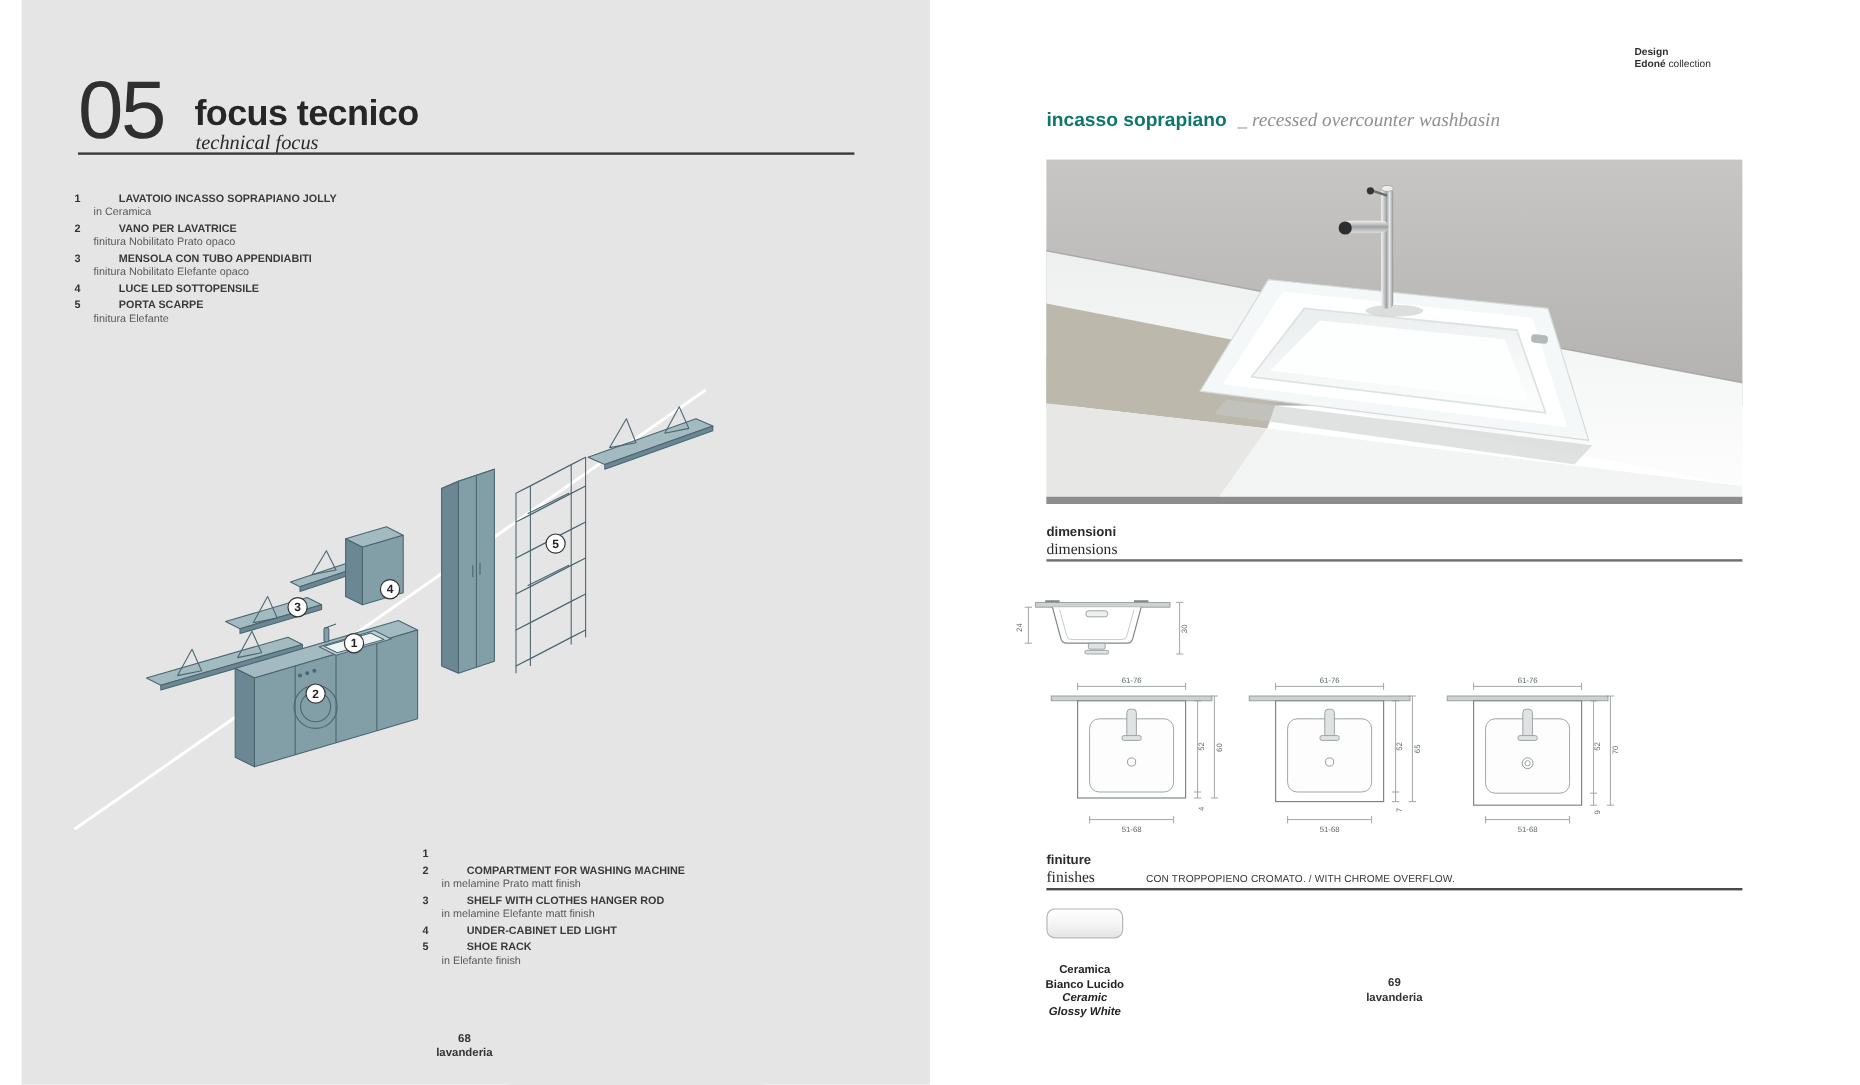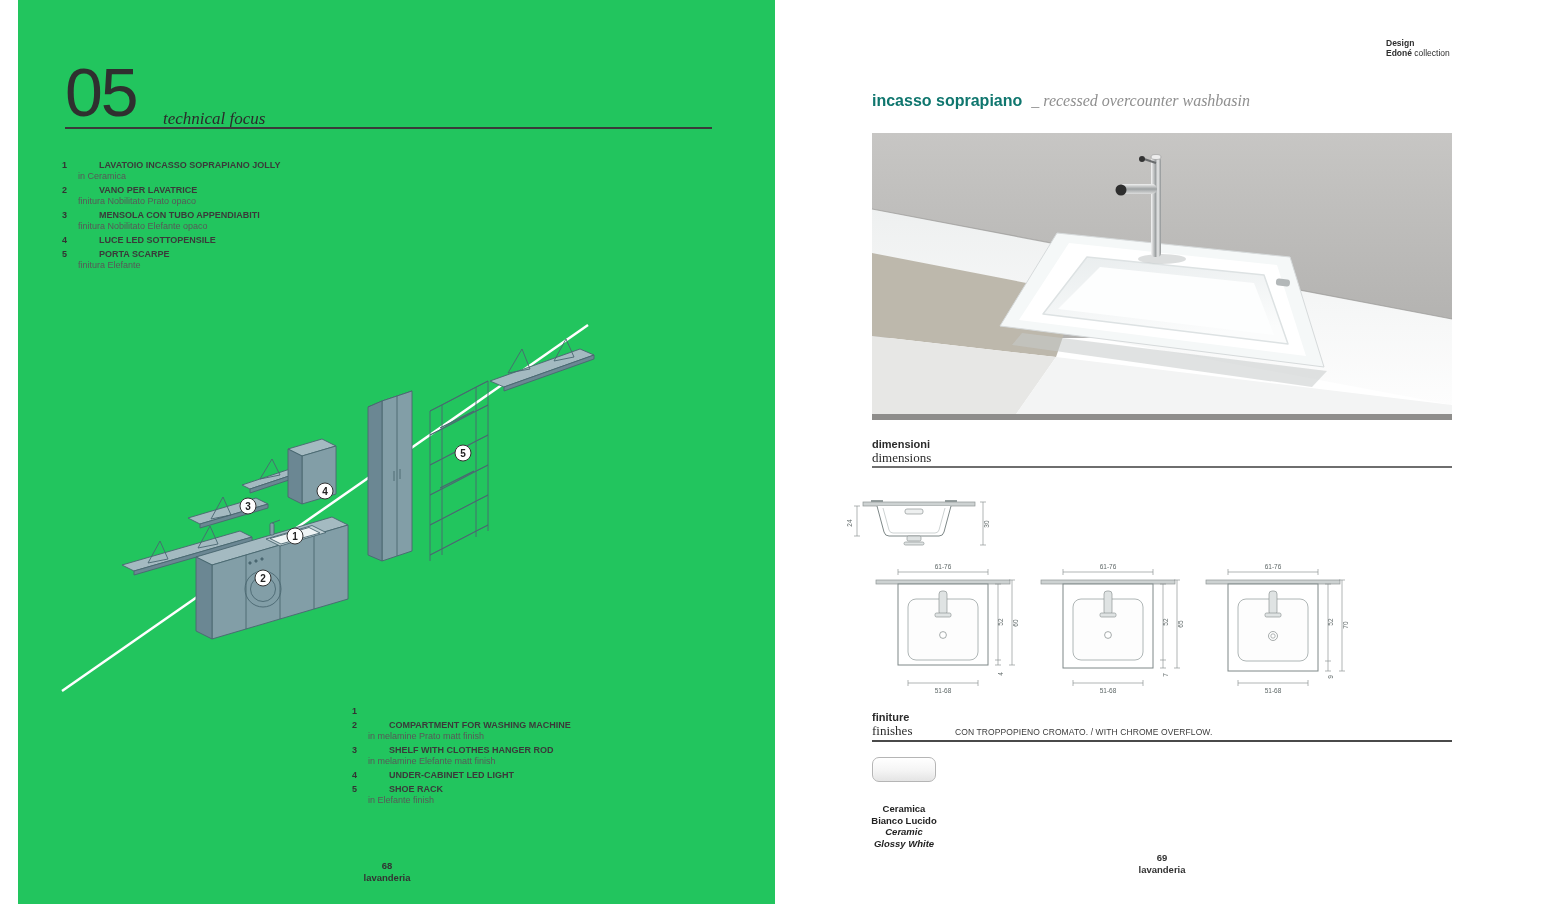--- a/index.html
+++ b/index.html
@@ -1,20 +1,20 @@
 <!DOCTYPE html>
 <html><head>
 <meta charset="utf-8">
 <style>
   * { margin:0; padding:0; box-sizing:border-box; }
   html,body { width:1550px; height:904px; }
   body { position:relative; background:#ffffff; font-family:"Liberation Sans", sans-serif; color:#2e2e2e; overflow:hidden; }
   .abs { position:absolute; }
   .page { position:absolute; top:0; height:904px; }
-  #left-page  { left:18px; width:757px; background:#22c55e; }
+  #left-page  { left:18px; width:757px; background:#e5e5e5; }
   #right-page { left:775px; width:775px; background:#ffffff; }
 
   
   .chapter-num { font-size:68px; line-height:64px; color:#2f2f2f; letter-spacing:-2px; }
   .chapter-title { font-size:30px; font-weight:bold; letter-spacing:-0.5px; color:#262626; line-height:30px; }
   .chapter-sub { font-family:"Liberation Serif", serif; font-style:italic; font-size:17px; color:#2b2b2b; }
   .rule-dark { background:#3a3a3a; height:2px; }
   .rule-gray { background:#6e6e6e; height:2px; }
 
   
@@ -47,20 +47,21 @@
   svg text { font-family:"Liberation Sans", sans-serif; }
   .dimtxt { font-size:6.5px; fill:#5f6868; }
   .callout-txt { font-size:10px; font-weight:bold; fill:#222; }
 </style>
 </head>
 <body>
 
 <div class="page" id="left-page">
 
   <div class="abs chapter-num" style="left:47px; top:60px;">05</div>
+  <div class="abs chapter-title" style="left:144px; top:80px;">focus tecnico</div>
   <div class="abs chapter-sub" style="left:145px; top:109px;">technical focus</div>
   <div class="abs rule-dark" style="left:47px; top:127px; width:647px;"></div>
 
   <div class="abs nlist" style="left:44px; top:160px; width:300px;">
     <div class="li">
       <span class="num">1</span>
       <div>
           <div class="l1">LAVATOIO INCASSO SOPRAPIANO JOLLY</div>
            <div class="l2">in Ceramica</div>
         </div>
@@ -218,21 +219,21 @@
   </div>
 
   <div class="abs footer" style="left:309px; top:860px; width:120px;">
     <div>68</div>
     <div>lavanderia</div>
   </div>
 </div>
 
 <div class="page" id="right-page">
 
-  <div class="abs design-block" style="left:587px; top:38px;margin-left:24px;">
+  <div class="abs design-block" style="left:587px; top:38px;">
     <div class="b">Design</div>
     <div><span class="b">Edoné</span><span> collection</span></div>
   </div>
 
   <div class="abs prod-title" style="left:97px; top:92px;">
     <span class="sub-it">incasso soprapiano</span>
     <span class="sub-en">_ recessed overcounter washbasin</span>
   </div>
 
   <svg class="abs" style="left:97px; top:133px;" width="580" height="287" viewBox="0 0 580 287">
@@ -413,17 +414,17 @@
   <div class="abs rule-gray" style="left:97px; top:740px; width:580px; background:#4a4a4a;"></div>
 
   <div class="abs swatch" style="left:97px; top:757px;"></div>
   <div class="abs swatch-labels" style="left:69px; top:787px; width:120px;">
     <div>Ceramica</div>
     <div>Bianco Lucido</div>
     <div class="it-style">Ceramic</div>
     <div class="it-style">Glossy White</div>
   </div>
 
-  <div class="abs footer" style="left:327px; top:852px; width:120px;">
+  <div class="abs footer" style="left:327px; top:814px; width:120px;">
     <div>69</div>
     <div>lavanderia</div>
   </div>
 </div>
 
 </body></html>

